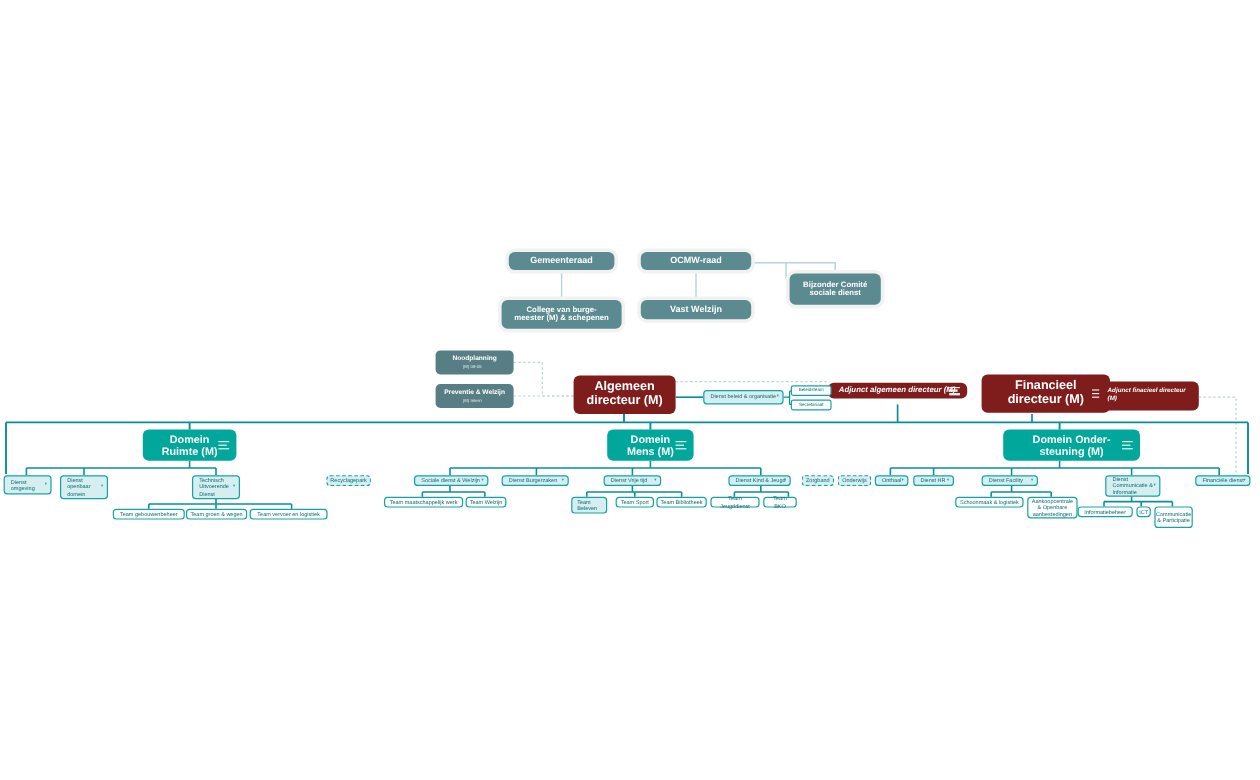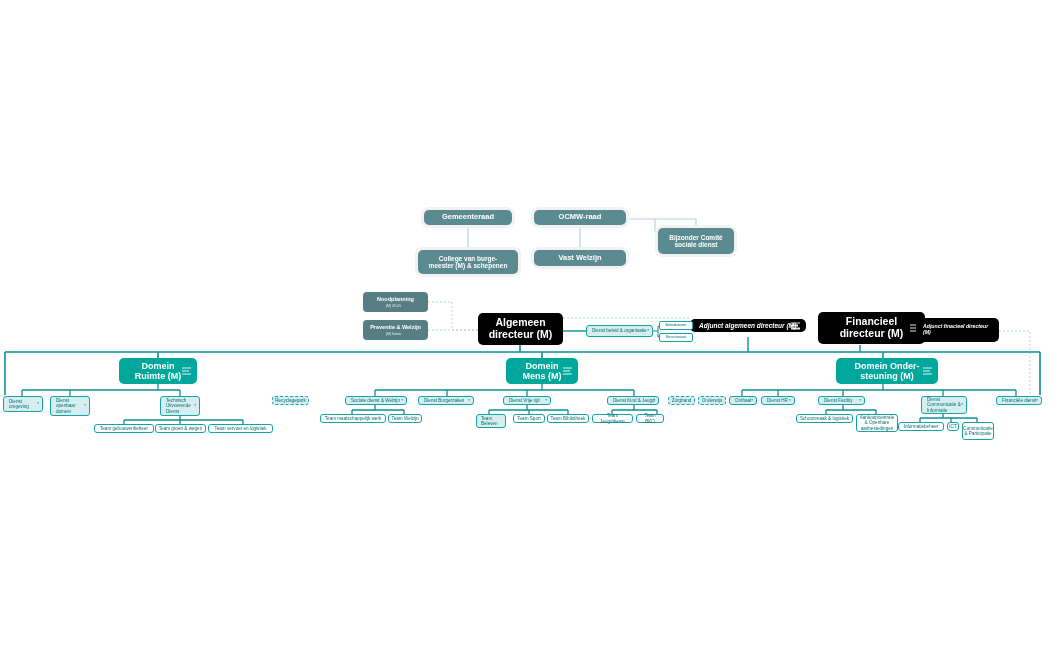--- a/index.html
+++ b/index.html
@@ -22,21 +22,21 @@
   .slate.sm{font-size:6.5px;}
   .slate.md{font-size:7.5px;}
 
   
   .sage{background:#587e85;color:#ffffff;font-weight:bold;font-size:5.5px;
         border-radius:4px;}
   .sage .sub{display:block;font-size:3.6px;font-weight:normal;
              opacity:.85;margin-top:2px;text-align:right;padding-right:4px;}
 
   
-  .cyan{background:#000000;color:#ffffff;font-weight:bold;border-radius:5px;}
+  .cyan{background:#7f1d1d;color:#ffffff;font-weight:bold;border-radius:5px;}
   .cyan.big{font-size:10.5px;}
   .cyan.bar{font-size:6.5px;font-style:italic;justify-content:flex-start;
             padding-left:7px;}
 
   
   .teal{background:#00a79a;color:#ffffff;font-weight:bold;font-size:9px;
         border-radius:5px;}
 
   
   .svc{background:#d7eef0;color:#0a6e73;border:1px solid #16a3a8;
@@ -256,21 +256,21 @@
   <div class="node teal" style="left:506px;top:358px;width:72px;height:26px;">
     <span class="lbl" style="white-space:pre-line;">Domein
 Mens (M)</span>
     <span class="burger">
       <i></i>
         <i></i>
         <i></i>
     </span>
   </div>
 
-  <div class="node teal" style="left:836px;top:358px;width:102px;height:26px;">
+  <div class="node teal" style="left:836px;top:358px;width:114px;height:26px;">
     <span class="lbl" style="white-space:pre-line;">Domein Onder-
 steuning (M)</span>
     <span class="burger">
       <i></i>
         <i></i>
         <i></i>
     </span>
   </div>
 
   <div class="node svc" style="left:3px;top:396px;width:40px;height:16px;">

